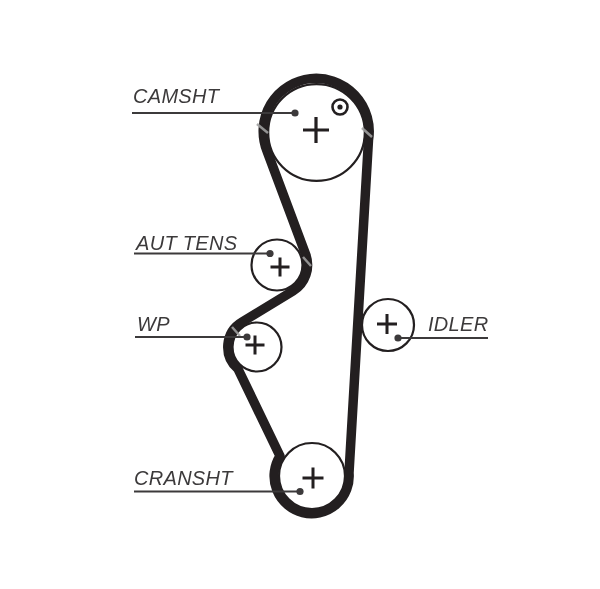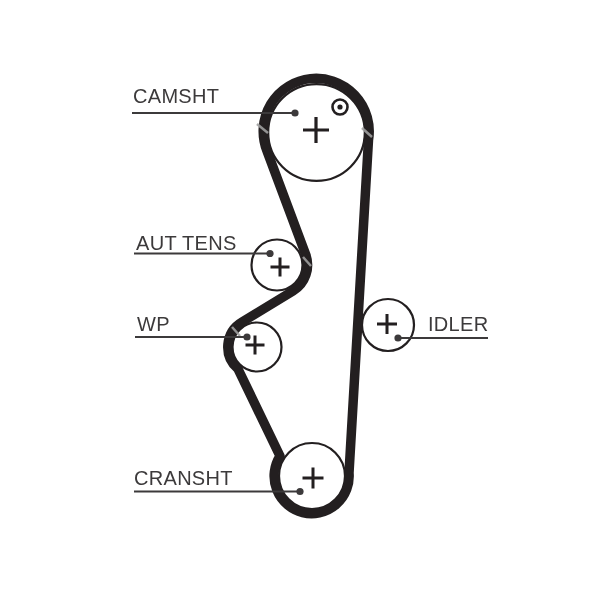--- a/index.html
+++ b/index.html
@@ -8,20 +8,21 @@
     padding: 0;
     background: var(--c-background, #ffffff);
     font-family: "Liberation Sans", sans-serif;
   }
   .stage {
     position: relative;
     width: 488px;
     height: 589px;
     background: var(--c-background, #ffffff);
     overflow: hidden;
+    font-style: italic;
   }
   svg { display: block; }
 
   .pulley-circle {
     fill: #ffffff;
     stroke: var(--c-outline, #231f20);
     stroke-width: 2.2;
   }
   .belt {
     fill: none;

